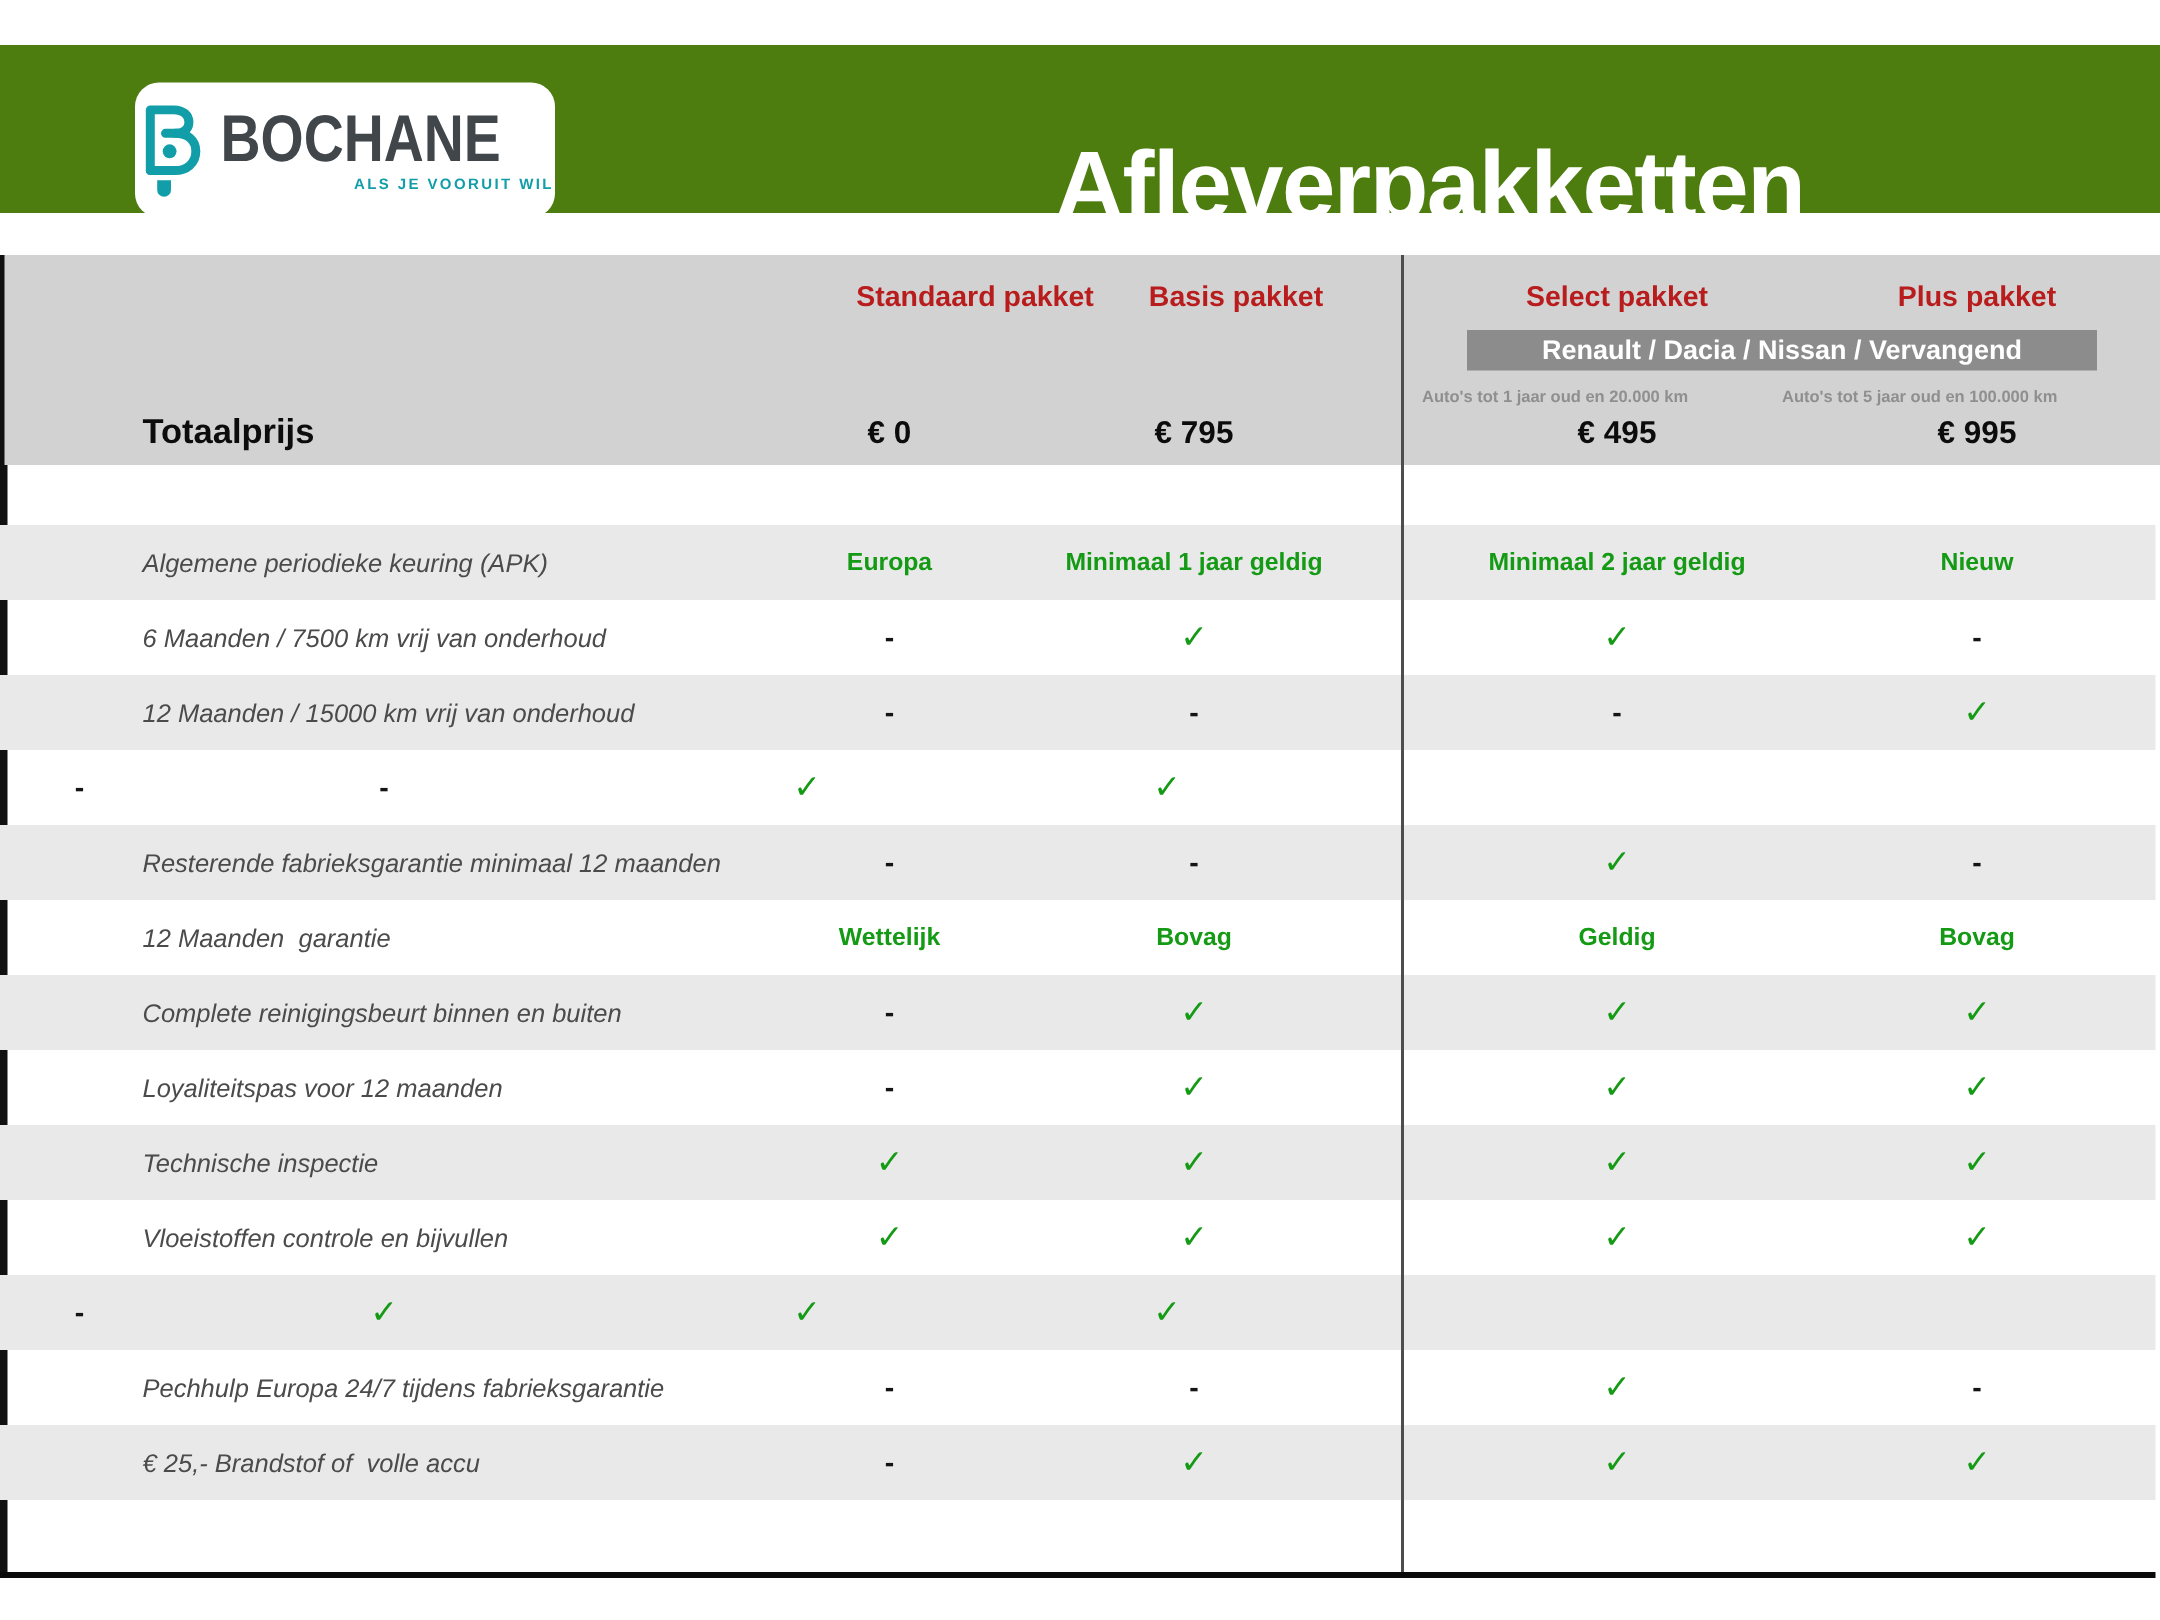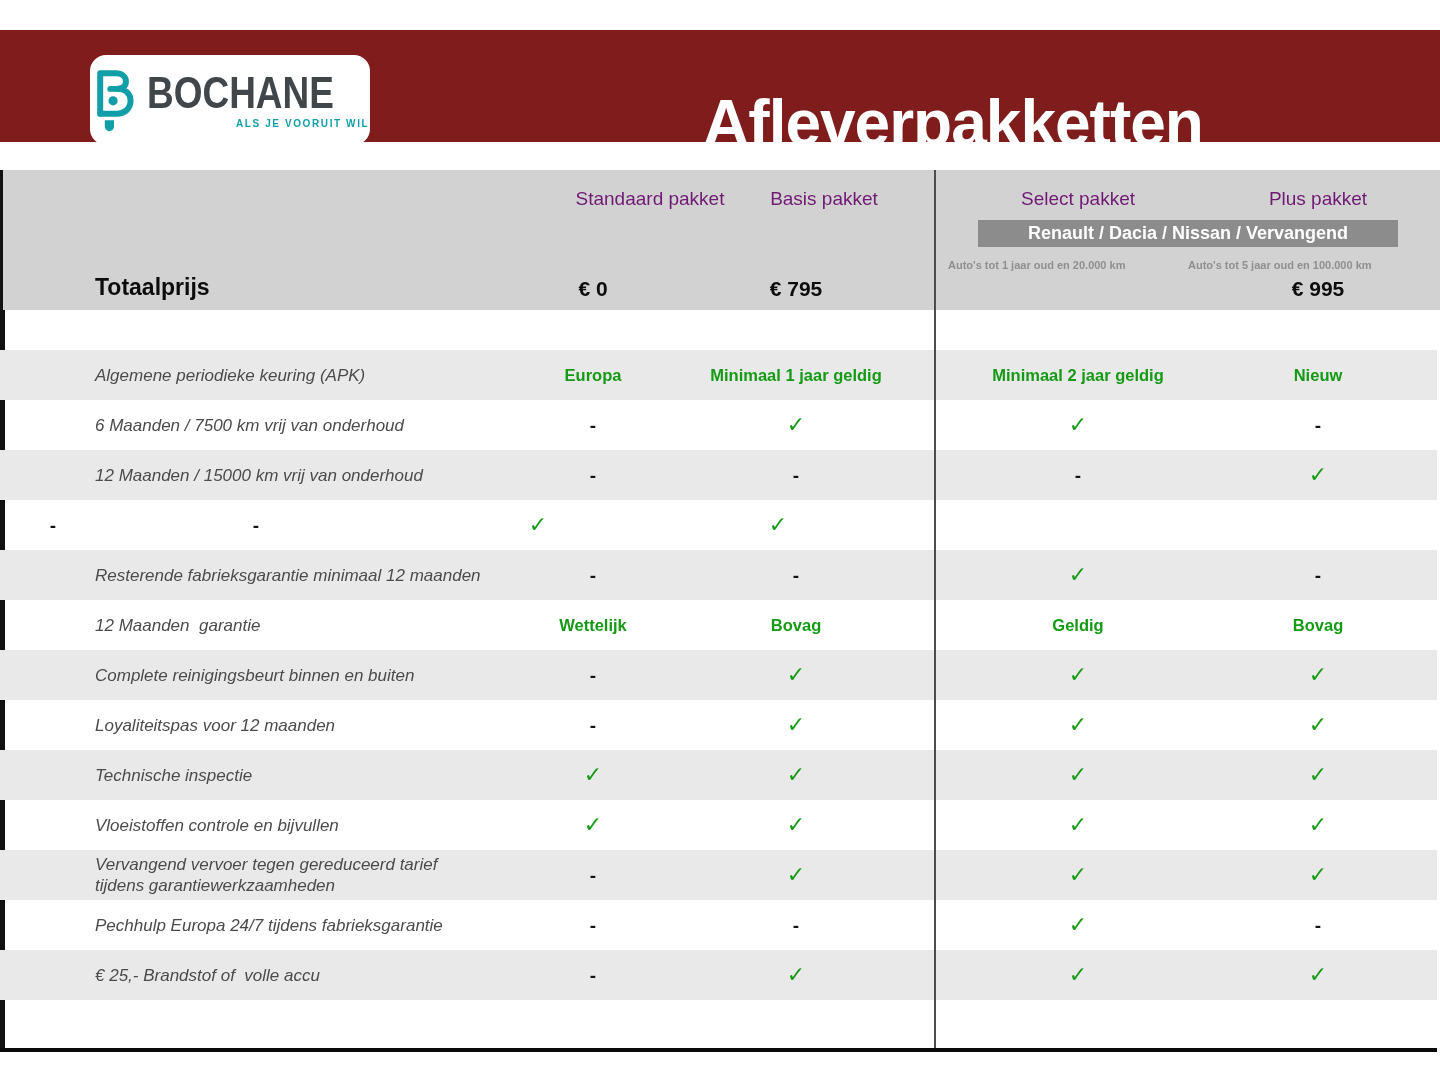--- a/index.html
+++ b/index.html
@@ -1,40 +1,40 @@
 <!DOCTYPE html>
 <html><head>
 <meta charset="utf-8">
 <style>
   html,body{margin:0;padding:0;background:#ffffff;}
   .page{
     position:relative;width:1440px;height:1080px;overflow:hidden;
     font-family:"Liberation Sans", sans-serif;background:#ffffff;
   }
   
-  .teal-band{position:absolute;left:0;top:30px;width:1440px;height:112px;background:#7f1d1d;}
+  .teal-band{position:absolute;left:0;top:30px;width:1440px;height:112px;background:#4d7c0f;}
   .logo-card{
     position:absolute;left:90px;top:25px;width:280px;height:90px;background:#ffffff;
     border-radius:16px;display:flex;align-items:center;justify-content:center;gap:10px;
   }
   .logo-icon{flex:0 0 auto;margin-top:2px;}
   .logo-text{display:flex;flex-direction:column;align-items:flex-end;}
   .brand-name{
     font-size:44px;font-weight:bold;color:#41464b;letter-spacing:0px;
     transform:scaleX(.84);transform-origin:left center;line-height:44px;
   }
   .brand-tagline{font-size:10px;font-weight:bold;color:#119ea8;letter-spacing:1.6px;margin-top:3px;}
   .page-title{
     position:absolute;left:953px;top:56px;transform:translateX(-50%);
     font-size:64px;font-weight:bold;color:#ffffff;white-space:nowrap;letter-spacing:-1px;
   }
   
   .pricing-band{position:absolute;left:0;top:170px;width:1440px;height:140px;background:#d2d2d2;}
   .pricing-band::before{content:"";position:absolute;left:0;top:0;bottom:0;width:3px;background:#111;}
-  .col-header{position:absolute;top:18px;width:220px;text-align:center;font-size:19px;font-weight:normal;color:#701a75;}
+  .col-header{position:absolute;top:18px;width:220px;text-align:center;font-size:19px;font-weight:bold;color:#b91c1c;}
   .h-std{left:540px;} .h-bas{left:714px;} .h-sel{left:968px;} .h-plu{left:1208px;}
   .scope-bar{
     position:absolute;top:50px;height:27px;line-height:27px;background:#8c8c8c;color:#ffffff;
     font-size:18px;font-weight:bold;text-align:center;
   }
   .bar-left{left:568px;width:314px;}
   .bar-right{left:978px;width:420px;}
   .col-caption{position:absolute;top:89px;width:260px;font-size:11px;font-weight:bold;color:#8f8f8f;}
   .cap-sel{left:948px;} .cap-plu{left:1188px;}
   .total-label{position:absolute;left:95px;top:104px;font-size:23px;font-weight:bold;color:#0c0c0c;}
@@ -93,20 +93,21 @@
     <div class="col-header h-plu">Plus pakket</div>
 
     <div class="scope-bar bar-right">Renault / Dacia / Nissan / Vervangend</div>
 
     <div class="col-caption cap-sel">Auto's tot 1 jaar oud en 20.000 km</div>
     <div class="col-caption cap-plu">Auto's tot 5 jaar oud en 100.000 km</div>
 
     <div class="total-label">Totaalprijs</div>
     <div class="price p-std">€ 0</div>
     <div class="price p-bas">€ 795</div>
+    <div class="price p-sel">€ 495</div>
     <div class="price p-plu">€ 995</div>
   </div>
 
   <div class="gap-top"></div>
 
   <div class="rows">
       <div class="row row-gray">
         <div class="cell label-cell">
           <div>Algemene periodieke keuring (APK)</div>
         </div>
@@ -187,24 +188,20 @@
       <div class="row row-white">
         <div class="cell label-cell">
           <div>Vloeistoffen controle en bijvullen</div>
         </div>
         <div class="cell val-cell col-0 check">✓</div>
         <div class="cell val-cell col-1 check">✓</div>
         <div class="cell val-cell col-2 check">✓</div>
         <div class="cell val-cell col-3 check">✓</div>
       </div>
       <div class="row row-gray">
-        <div class="cell label-cell">
-          <div>Vervangend vervoer tegen gereduceerd tarief</div>
-          <div>tijdens garantiewerkzaamheden</div>
-        </div>
         <div class="cell val-cell col-0 dash">-</div>
         <div class="cell val-cell col-1 check">✓</div>
         <div class="cell val-cell col-2 check">✓</div>
         <div class="cell val-cell col-3 check">✓</div>
       </div>
       <div class="row row-white">
         <div class="cell label-cell">
           <div>Pechhulp Europa 24/7 tijdens fabrieksgarantie</div>
         </div>
         <div class="cell val-cell col-0 dash">-</div>

